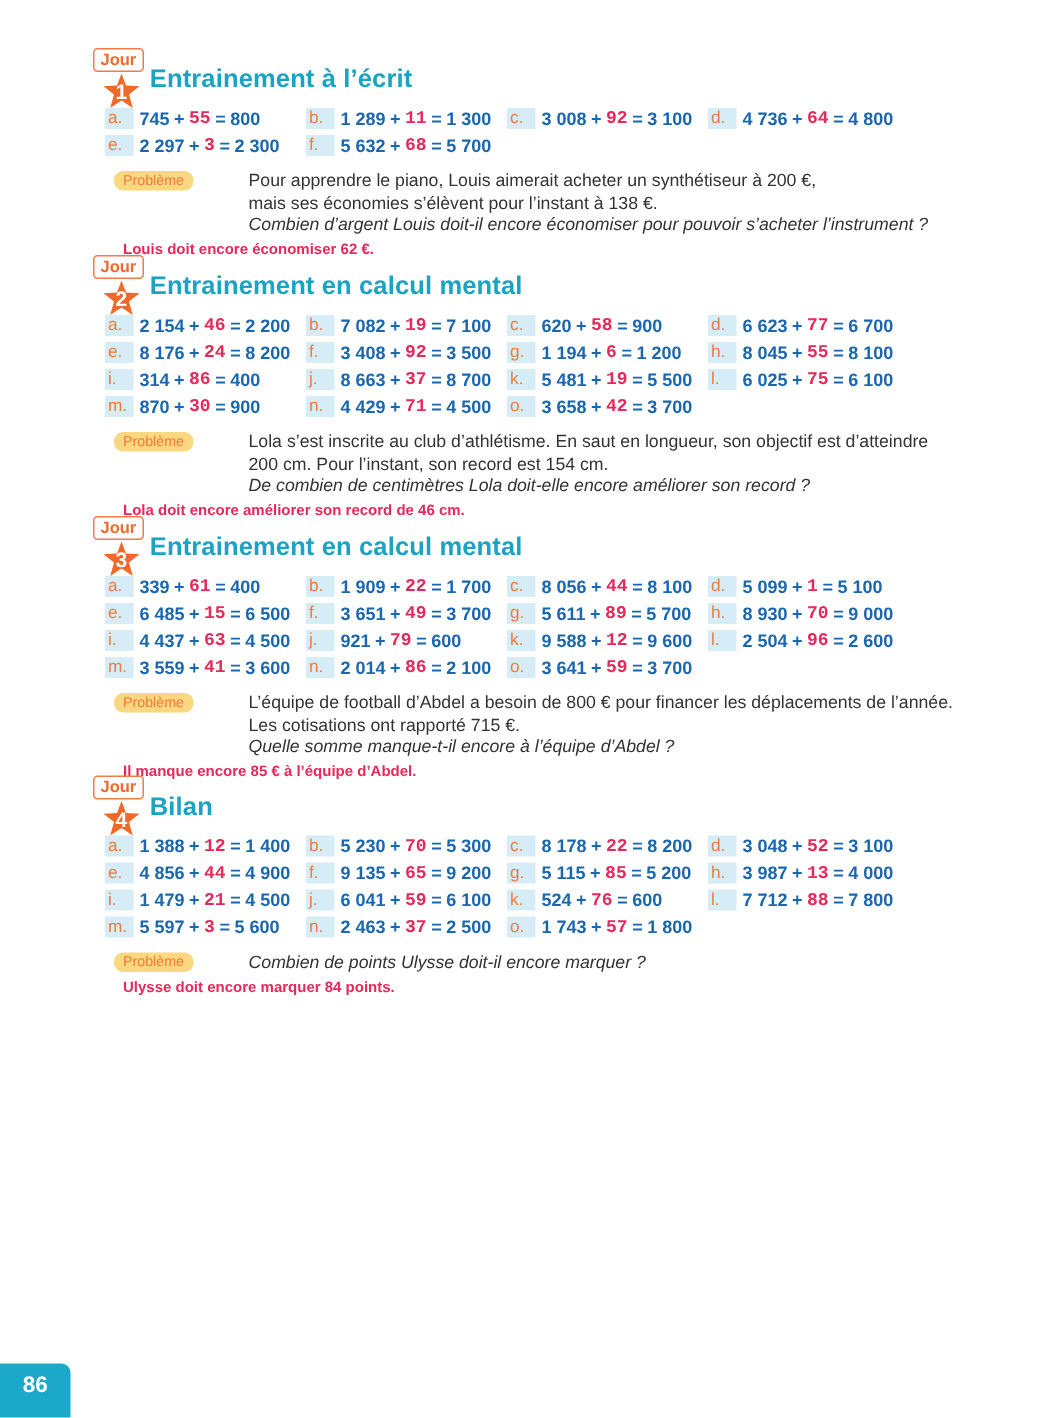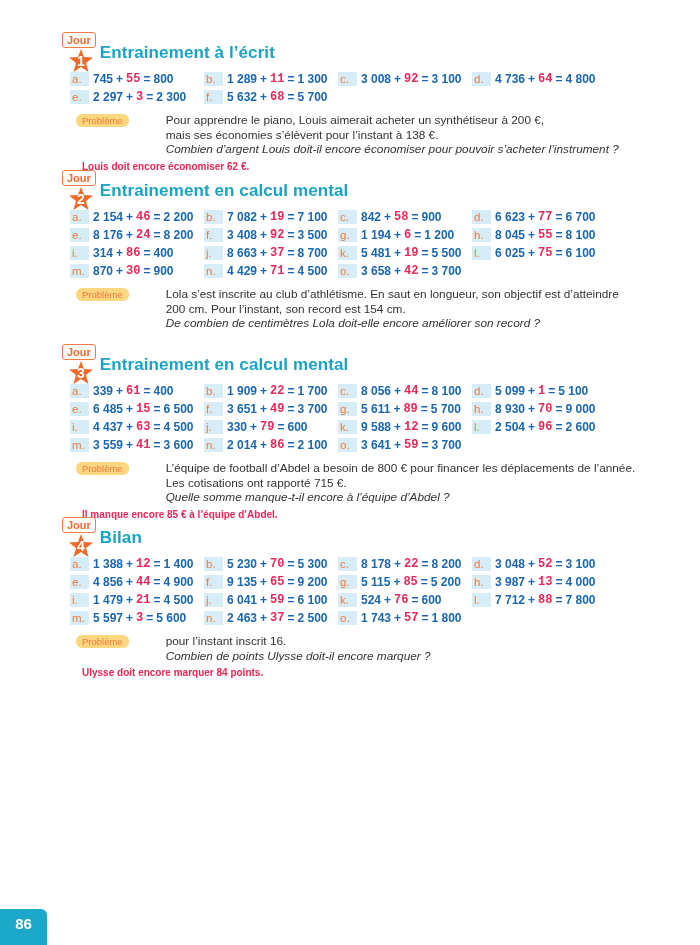--- a/index.html
+++ b/index.html
@@ -131,21 +131,21 @@
         <div class="ex">
           <span class="lbl">b.</span>
           <span>7 082</span>
           <span class="pl">+</span>
           <span class="red">19</span>
           <span class="pl">=</span>
           <span>7 100</span>
         </div>
         <div class="ex">
           <span class="lbl">c.</span>
-          <span>842</span>
+          <span>620</span>
           <span class="pl">+</span>
           <span class="red">58</span>
           <span class="pl">=</span>
           <span>900</span>
         </div>
         <div class="ex">
           <span class="lbl">d.</span>
           <span>6 623</span>
           <span class="pl">+</span>
           <span class="red">77</span>
@@ -242,20 +242,21 @@
         </div>
       </div>
       <div class="prob">
         <span class="prob-tag">Problème</span>
         <div class="prob-text">
           <div>Lola s’est inscrite au club d’athlétisme. En saut en longueur, son objectif est d’atteindre</div>
           <div>200 cm. Pour l’instant, son record est 154 cm.</div>
           <i>De combien de centimètres Lola doit-elle encore améliorer son record ?</i>
         </div>
       </div>
+      <div class="answer">Lola doit encore améliorer son record de 46 cm.</div>
     </div>
   <div class="section" id="sec2" style="top:352px;">
       <div class="head">
         <span class="jour">
           <span class="jour-tag">Jour</span>
           <span class="star">
             <svg width="26" height="26" viewBox="0 0 26 26">
               <polygon points="13,1 16,9 25,9.5 18,15 20.5,24 13,19 5.5,24 8,15 1,9.5 10,9" fill="#ef6a2a"></polygon>
             </svg>
             <span>3</span>
@@ -331,21 +332,21 @@
         <div class="ex">
           <span class="lbl">i.</span>
           <span>4 437</span>
           <span class="pl">+</span>
           <span class="red">63</span>
           <span class="pl">=</span>
           <span>4 500</span>
         </div>
         <div class="ex">
           <span class="lbl">j.</span>
-          <span>330</span>
+          <span>921</span>
           <span class="pl">+</span>
           <span class="red">79</span>
           <span class="pl">=</span>
           <span>600</span>
         </div>
         <div class="ex">
           <span class="lbl">k.</span>
           <span>9 588</span>
           <span class="pl">+</span>
           <span class="red">12</span>
@@ -526,20 +527,19 @@
           <span>1 743</span>
           <span class="pl">+</span>
           <span class="red">57</span>
           <span class="pl">=</span>
           <span>1 800</span>
         </div>
       </div>
       <div class="prob">
         <span class="prob-tag">Problème</span>
         <div class="prob-text">
-          <div>pour l’instant inscrit 16.</div>
           <i>Combien de points Ulysse doit-il encore marquer ?</i>
         </div>
       </div>
       <div class="answer">Ulysse doit encore marquer 84 points.</div>
     </div>
   <div class="page-num">86</div>
 </div>
 
 </body></html>

